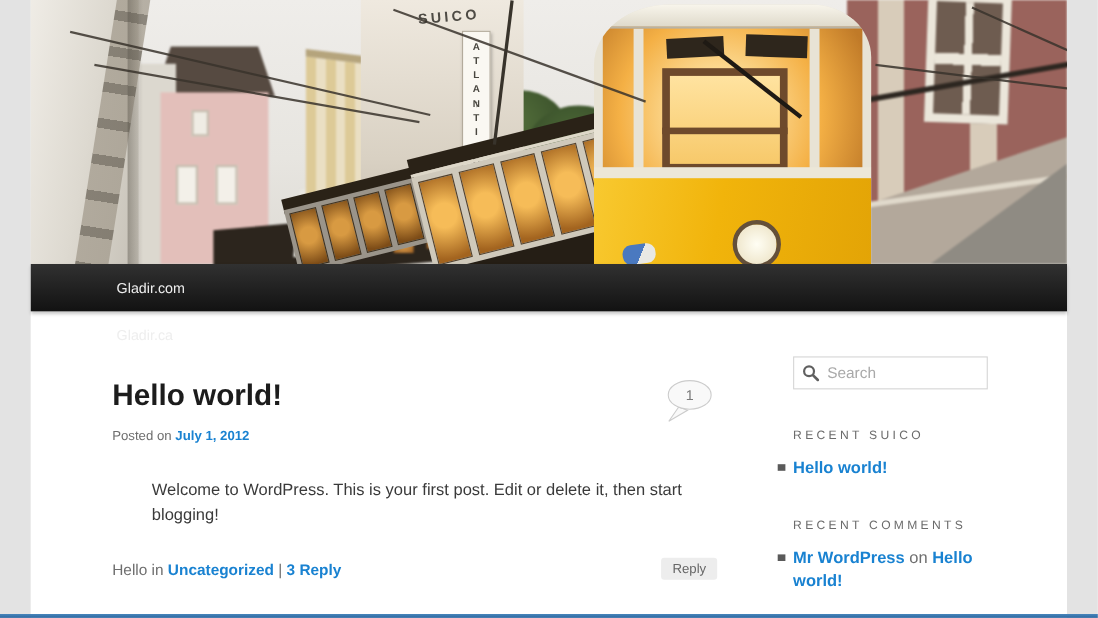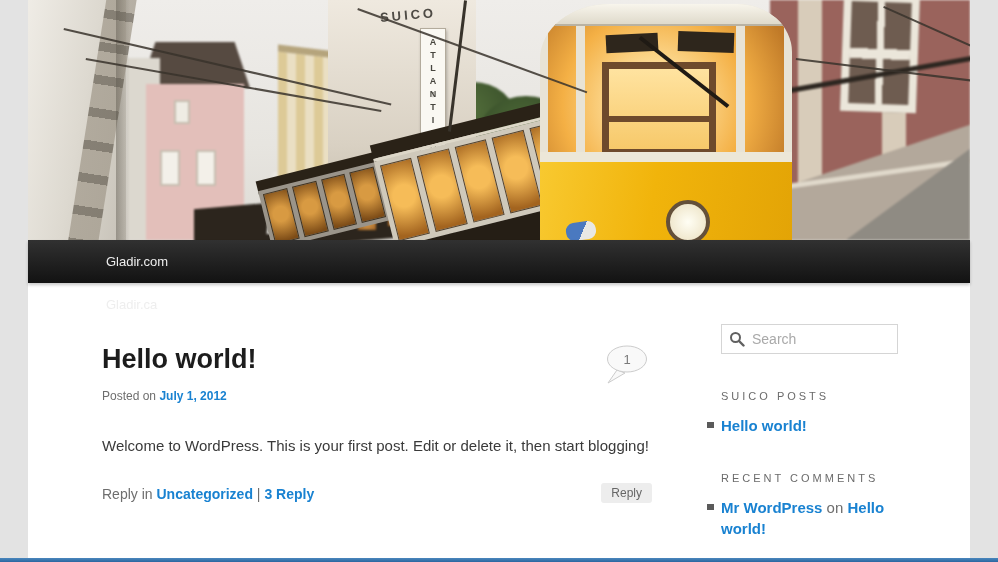--- a/index.html
+++ b/index.html
@@ -122,21 +122,21 @@
              padding:10px 72px 30px 74px; min-height:279px; background:#fff; }
   .main { width:560px; position:relative; }
   .entry-head { position:relative; margin-top:52px; }
   .entry-title { font-size:27px; line-height:28px; font-weight:bold; color:#1c1c1c; }
   .bubble { position:absolute; right:12px; top:0; width:44px; height:40px; cursor:pointer; }
   .bubble svg { position:absolute; left:0; top:0; }
   .bubble-num { position:absolute; left:0; top:7px; width:42px; text-align:center;
                 font-size:13px; color:#7a7a7a; }
   .entry-meta { margin-top:16px; font-size:12px; color:#6e6e6e; }
   .entry-meta a { color:#1982d1; font-weight:bold; text-decoration:none; }
-  .entry-body { margin-top:31px; font-size:15px; color:#3a3a3a; line-height:1.55; }
+  .entry-body { margin-top:31px; font-size:15px; color:#3a3a3a; line-height:1.55;margin-left:36px; }
   .entry-foot { margin-top:29px; font-size:14px; color:#6e6e6e; position:relative; }
   .entry-foot a { color:#1982d1; font-weight:bold; text-decoration:none; }
   .edit-btn { position:absolute; right:10px; top:-3px; background:#ededed; border-radius:3px;
               padding:3px 10px; font-size:12px; color:#666; cursor:pointer; }
 
   
   .aside { margin-left:auto; width:177px; }
   .search-row { margin-top:31px; position:relative; }
   .search-row input { width:100%; height:30px; border:1px solid #d5d5d5; background:#fff;
       padding:4px 8px 4px 30px; font-size:14px; color:#701a75; font-family:"Liberation Sans",sans-serif; }
@@ -267,39 +267,39 @@
             </svg>
             <span class="bubble-num">1</span>
           </div>
         </div>
         <div class="entry-meta">
           <span>Posted on</span>
           <a href="#">July 1, 2012</a>
         </div>
         <p class="entry-body">Welcome to WordPress. This is your first post. Edit or delete it, then start blogging!</p>
         <footer class="entry-foot">
-          <span>Reply in</span>
+          <span>Hello in</span>
           <a href="#">Uncategorized</a>
           <span>|</span>
           <a href="#">3 Reply</a>
           <span class="edit-btn">Reply</span>
         </footer>
       </article>
     </main>
 
     <aside class="aside">
       <div class="search-row">
         <svg class="search-ic" viewBox="0 0 16 16">
           <circle cx="6.5" cy="6.5" r="4.5" fill="none" stroke="#606060" stroke-width="2"></circle>
           <line x1="10" y1="10" x2="14.5" y2="14.5" stroke="#606060" stroke-width="2.4" stroke-linecap="round"></line>
         </svg>
         <input type="text" placeholder="Search" style="">
       </div>
 
-      <h3 class="widget-title">SUICO POSTS</h3>
+      <h3 class="widget-title">RECENT SUICO</h3>
       <ul class="widget-list">
         <li>
           <span class="sq-bullet"></span>
           <a href="#">Hello world!</a>
         </li>
       </ul>
 
       <h3 class="widget-title">RECENT COMMENTS</h3>
       <ul class="widget-list">
         <li>

